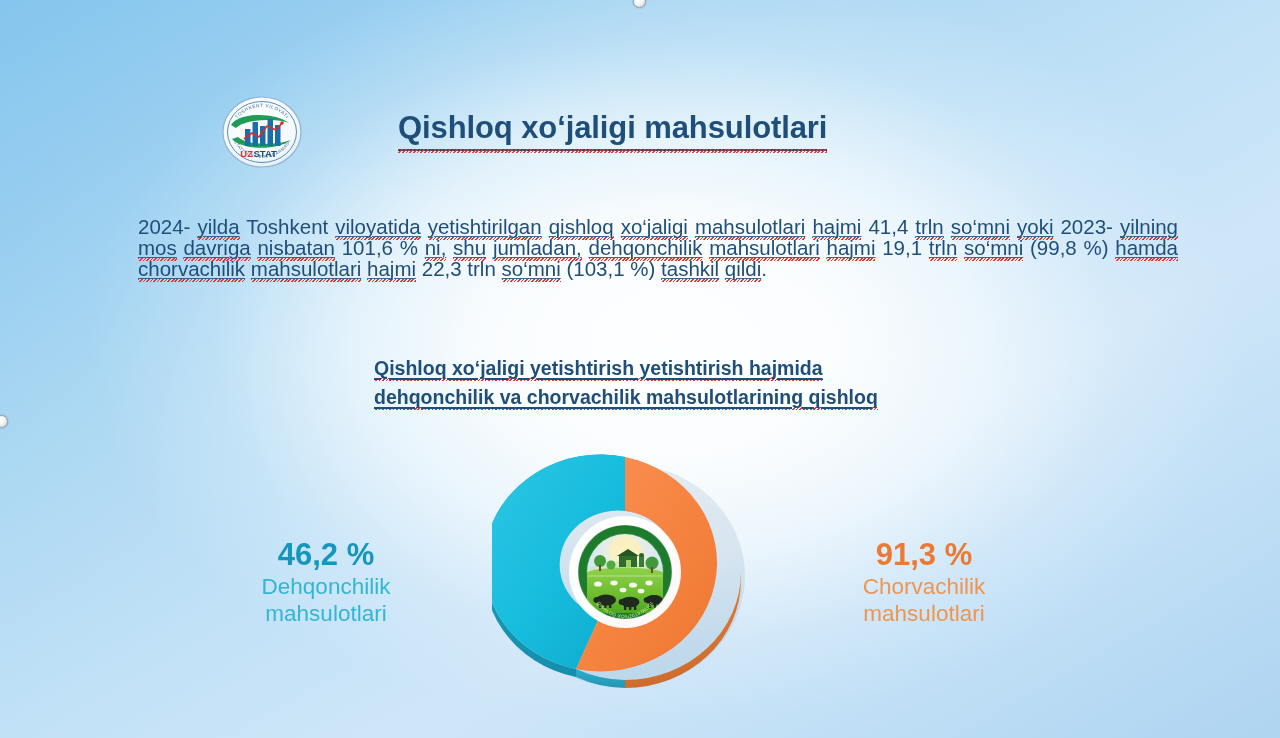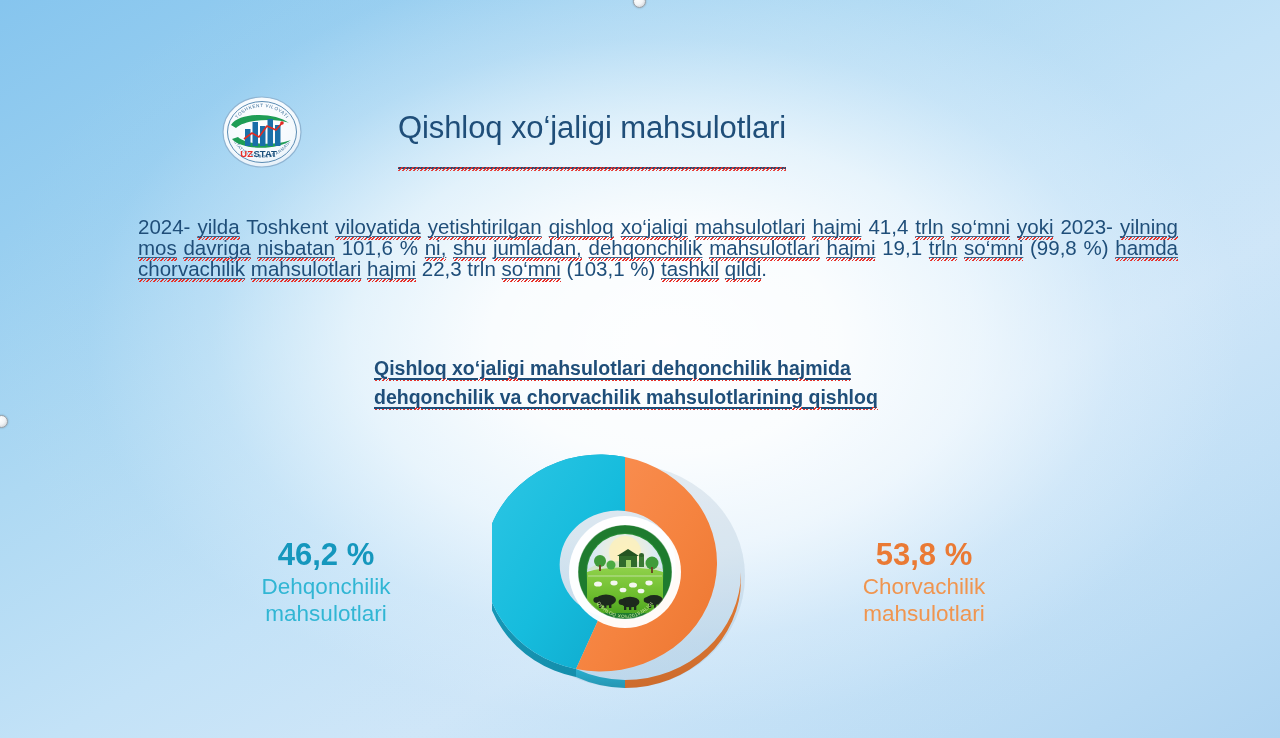--- a/index.html
+++ b/index.html
@@ -53,25 +53,25 @@
     left: 219px; top: 95px;
     width: 86px; height: 74px;
   }
   #logo-svg { display: block; width: 86px; height: 74px; }
 
   
   #title {
     position: absolute;
     left: 398px; top: 110px;
     font-size: 31px;
-    font-weight: normal;
+    font-weight: bold;
     color: #1f4e79;
     letter-spacing: -0.1px;
     white-space: nowrap;
-    padding-bottom: 21px;
+    padding-bottom: 3px;
     border-bottom: 2px solid #1f4e79;
   }
   
   #title::after {
     content: "";
     position: absolute;
     left: 0; right: 0; bottom: -4px;
     height: 4px;
     background-image:
       repeating-linear-gradient(135deg,
@@ -216,32 +216,32 @@
       <text x="34" y="62" font-size="9.5" font-weight="bold" fill="#e8312a" font-family="Liberation Sans, sans-serif" text-anchor="end">UZ</text>
       <text x="34.5" y="62" font-size="9.5" font-weight="bold" fill="#1a4f7a" font-family="Liberation Sans, sans-serif" text-anchor="start">STAT</text>
     </svg>
   </div>
 
   <div id="title">Qishloq xo‘jaligi mahsulotlari</div>
 
   <p id="paragraph">2024- <span class="sq">yilda</span> Toshkent <span class="sq">viloyatida</span> <span class="sq">yetishtirilgan</span> <span class="sq">qishloq</span> <span class="sq">xo‘jaligi</span> <span class="sq">mahsulotlari</span> <span class="sq">hajmi</span> 41,4 <span class="sq">trln</span> <span class="sq">so‘mni</span> <span class="sq">yoki</span> 2023- <span class="sq">yilning</span> <span class="sq">mos</span> <span class="sq">davriga</span> <span class="sq">nisbatan</span> 101,6 % <span class="sq">ni,</span> <span class="sq">shu</span> <span class="sq">jumladan,</span> <span class="sq">dehqonchilik</span> <span class="sq">mahsulotlari</span> <span class="sq">hajmi</span> 19,1 <span class="sq">trln</span> <span class="sq">so‘mni</span> (99,8 %) <span class="sq">hamda</span> <span class="sq">chorvachilik</span> <span class="sq">mahsulotlari</span> <span class="sq">hajmi</span> 22,3 trln <span class="sq">so‘mni</span> (103,1 %) <span class="sq">tashkil</span> <span class="sq">qildi</span>.</p>
 
   <div id="chart-heading">
-    <span class="line">Qishloq xo‘jaligi mahsulotlari dehqonchilik hajmida</span><br>
+    <span class="line">Qishloq xo‘jaligi yetishtirish yetishtirish hajmida</span><br>
     <span class="line">dehqonchilik va chorvachilik mahsulotlarining qishloq</span>
   </div>
 
   <div class="side-label" id="label-left">
     <div class="pct">46,2 %</div>
     <div class="cap">Dehqonchilik</div>
     <div class="cap">mahsulotlari</div>
   </div>
 
   <div class="side-label" id="label-right">
-    <div class="pct">53,8 %</div>
+    <div class="pct">91,3 %</div>
     <div class="cap">Chorvachilik</div>
     <div class="cap">mahsulotlari</div>
   </div>
 
   <div id="donut-wrap">
     <svg id="donut-svg" viewBox="0 0 266 244">
       <defs>
         <linearGradient id="gCyan" x1="0" y1="0" x2="1" y2="1">
           <stop offset="0%" stop-color="#2ec6e4"></stop>
           <stop offset="55%" stop-color="#16bcdd"></stop>

